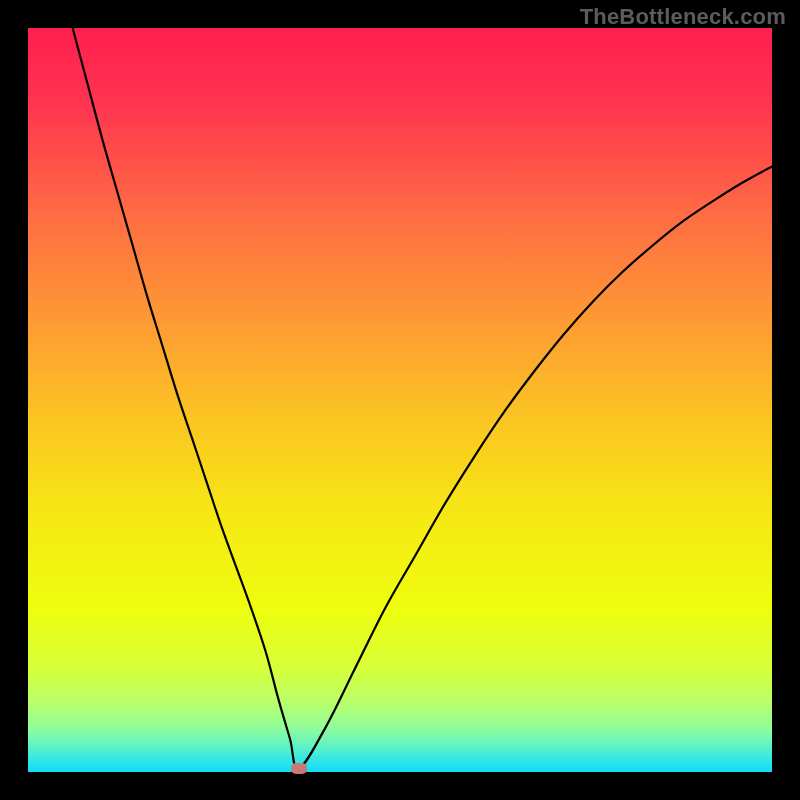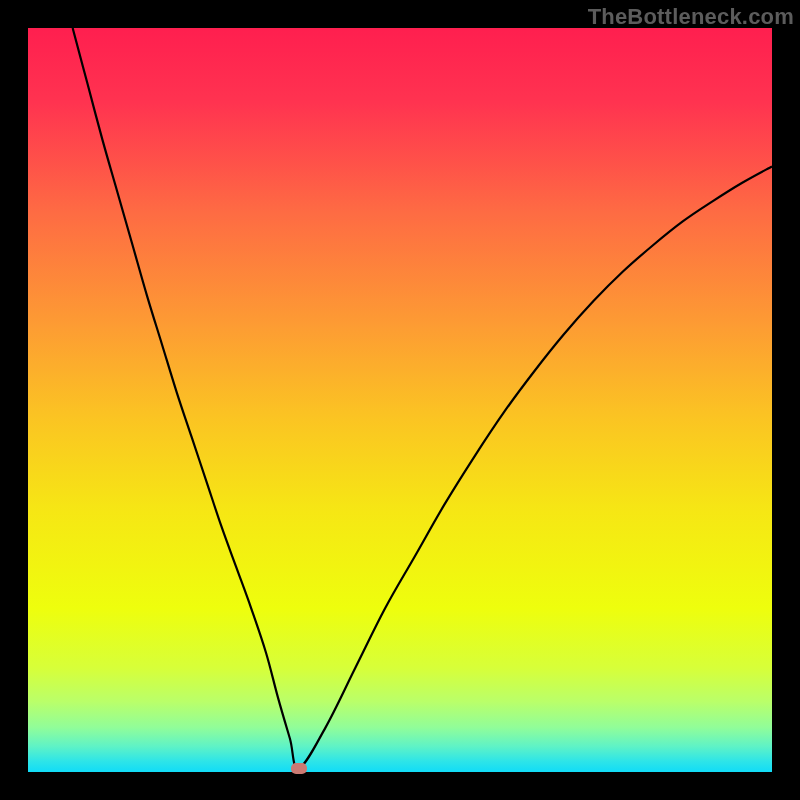--- a/index.html
+++ b/index.html
@@ -19,21 +19,21 @@
   .plot-area {
     position: absolute;
     left: 28px;
     top: 28px;
     width: 744px;
     height: 744px;
   }
   .watermark {
     position: absolute;
     top: 4px;
-    right: 6px;
+    right: 14px;
     color: #5c5c5c;
     font-size: 22px;
     font-weight: 600;
     letter-spacing: 0.2px;
     user-select: none;
   }
   .gradient {
     position: absolute;
     inset: 0;
   }

